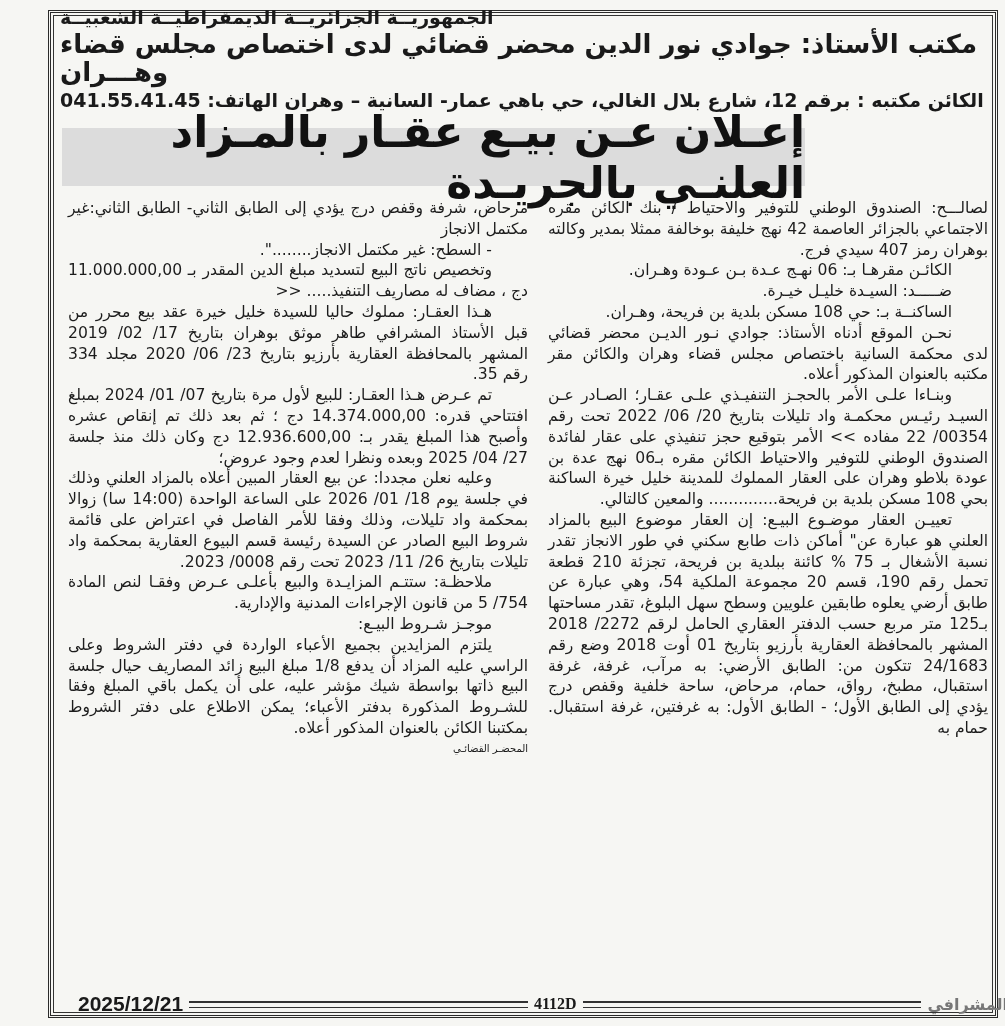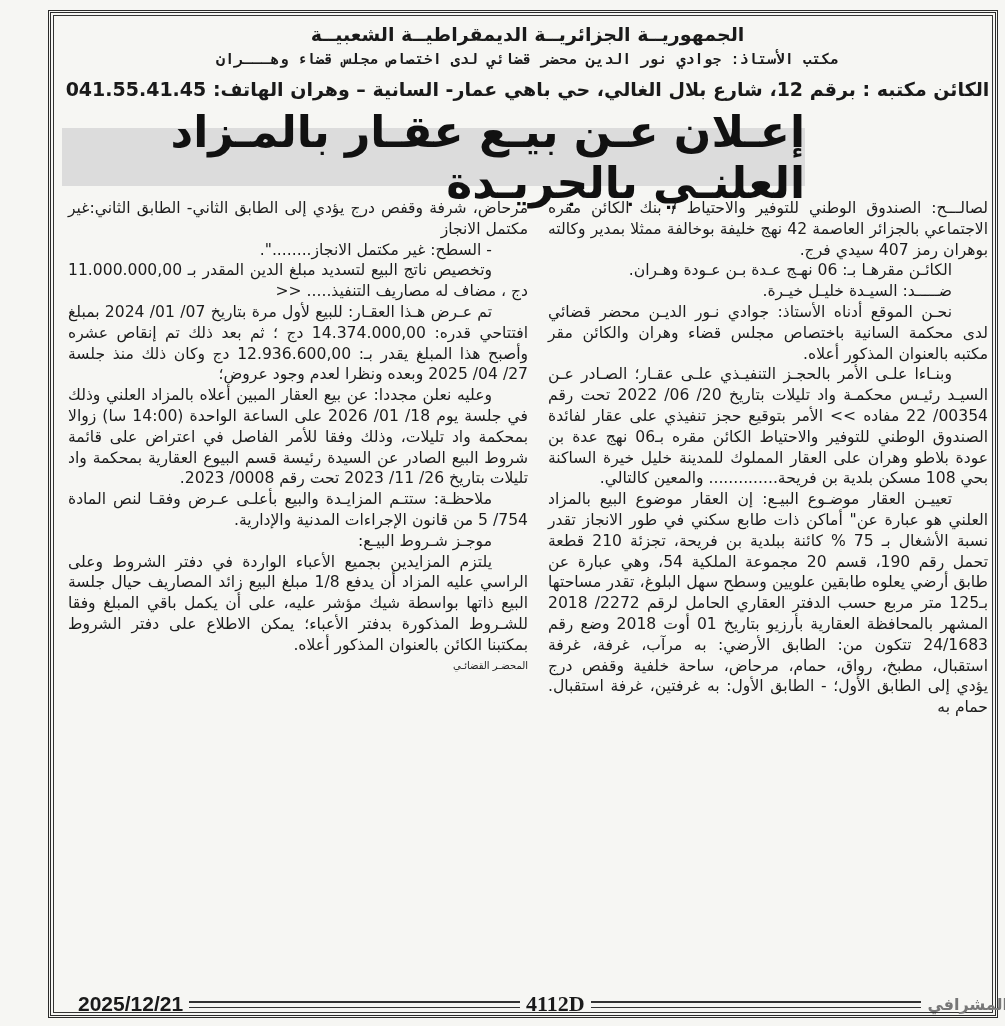--- a/index.html
+++ b/index.html
@@ -9,23 +9,23 @@
       font-family: "DejaVu Sans", sans-serif;
       color: #1a1a1a;
       position: relative;
     }
     .frame {
       position: absolute; left: 48px; top: 10px; width: 950px; height: 1008px;
       border: 3px double #2a2a2a;
       box-shadow: inset 0 0 0 2px #f6f6f3, inset 0 0 0 3px #333;
       box-sizing: border-box;
     }
-    .header { position: absolute; left: 60px; right: 10px; top: 21px; text-align: center; direction: rtl; }
+    .header { position: absolute; left: 60px; right: 10px; top: 4px; text-align: left; direction: rtl; }
     .header .l1 { font-weight: bold; font-size: 19px; line-height: 26px; }
-    .header .l2 { font-weight: bold; font-size: 15px; line-height: 28px; font-family: Liberation Mono, monospace; }
+    .header .l2 { font-weight: bold; font-size: 26px; line-height: 28px; }
     .header .l3 { font-weight: bold; font-size: 19px; line-height: 28px; }
     .banner {
       position: absolute; left: 62px; top: 128px; width: 743px; height: 58px;
       background: #dcdcdc;
       display: flex; align-items: center; justify-content: center;
     }
     .banner .t { font-family: "DejaVu Sans", sans-serif; font-weight: bold; font-size: 44px; color: #111; direction: rtl; letter-spacing: 1px; }
     .col {
       position: absolute; top: 198px; direction: rtl; text-align: justify;
       font-size: 15.6px; line-height: 20.8px; color: #1c1c1c;
@@ -34,21 +34,21 @@
     .col.left { left: 68px; width: 460px; }
     .col p { margin: 0; text-indent: 36px; }
     .col p.noind { text-indent: 0; }
     .sig { font-weight: normal; font-size: 10px; }
     .footer {
       position: absolute; left: 62px; top: 992px; width: 930px; height: 24px;
       display: flex; align-items: center; direction: ltr; margin-left: 16px;
     }
     .footer .date { font-weight: bold; font-size: 21px; font-family: "Liberation Sans", sans-serif; }
     .footer .rule { flex: 1; height: 4px; border-top: 2px solid #333; border-bottom: 1px solid #333; margin: 0 6px; }
-    .footer .code { font-weight: bold; font-size: 22px; font-family: "Liberation Serif", serif; }
+    .footer .code { font-weight: bold; font-size: 16px; font-family: "Liberation Serif", serif; }
     .footer .logo { font-size: 16px; color: #777; direction: rtl; font-weight: bold; }
   </style>
 </head>
 <body>
 
 <div class="frame"></div>
 
 <div class="header">
   <div class="l1">الجمهوريــة الجزائريــة الديمقراطيــة الشعبيــة</div>
   <div class="l2">مكتب الأستاذ: جوادي نور الدين محضر قضائي لدى اختصاص مجلس قضاء وهـــران</div>
@@ -56,29 +56,31 @@
 </div>
 
 <div class="banner">
   <div class="t">إعـلان عـن بيـع عقـار بالمـزاد العلنـي بالجريـدة</div>
 </div>
 
 <div class="col right">
   <p class="noind">لصالـــح: الصندوق الوطني للتوفير والاحتياط / بنك الكائن مقره الاجتماعي بالجزائر العاصمة 42 نهج خليفة بوخالفة ممثلا بمدير وكالته بوهران رمز 407 سيدي فرج.</p>
   <p>الكائـن مقرهـا بـ: 06 نهـج عـدة بـن عـودة وهـران.</p>
   <p>ضـــــد: السيـدة خليـل خيـرة.</p>
+  <p>الساكنــة بـ: حي 108 مسكن بلدية بن فريحة، وهـران.</p>
   <p>نحـن الموقع أدناه الأستاذ: جوادي نـور الديـن محضر قضائي لدى محكمة السانية باختصاص مجلس قضاء وهران والكائن مقر مكتبه بالعنوان المذكور أعلاه.</p>
   <p>وبنـاءا علـى الأمر بالحجـز التنفيـذي علـى عقـار؛ الصـادر عـن السيـد رئيـس محكمـة واد تليلات بتاريخ 20/ 06/ 2022 تحت رقم 00354/ 22 مفاده &gt;&gt; الأمر بتوقيع حجز تنفيذي على عقار لفائدة الصندوق الوطني للتوفير والاحتياط الكائن مقره بـ06 نهج عدة بن عودة بلاطو وهران على العقار المملوك للمدينة خليل خيرة الساكنة بحي 108 مسكن بلدية بن فريحة.............. والمعين كالتالي.</p>
   <p>تعييـن العقار موضـوع البيـع: إن العقار موضوع البيع بالمزاد العلني هو عبارة عن" أماكن ذات طابع سكني في طور الانجاز تقدر نسبة الأشغال بـ 75 % كائنة ببلدية بن فريحة، تجزئة 210 قطعة تحمل رقم 190، قسم 20 مجموعة الملكية 54، وهي عبارة عن طابق أرضي يعلوه طابقين علويين وسطح سهل البلوغ، تقدر مساحتها بـ125 متر مربع حسب الدفتر العقاري الحامل لرقم 2272/ 2018 المشهر بالمحافظة العقارية بأرزيو بتاريخ 01 أوت 2018 وضع رقم 24/1683 تتكون من: الطابق الأرضي: به مرآب، غرفة، غرفة استقبال، مطبخ، رواق، حمام، مرحاض، ساحة خلفية وقفص درج يؤدي إلى الطابق الأول؛ - الطابق الأول: به غرفتين، غرفة استقبال. حمام به</p>
 </div>
 
 <div class="col left">
   <p class="noind">مرحاض، شرفة وقفص درج يؤدي إلى الطابق الثاني- الطابق الثاني:غير مكتمل الانجاز</p>
   <p>- السطح: غير مكتمل الانجاز........".</p>
   <p>وتخصيص ناتج البيع لتسديد مبلغ الدين المقدر بـ 11.000.000,00 دج ، مضاف له مصاريف التنفيذ..... &lt;&lt;</p>
+  <p>هـذا العقـار: مملوك حاليا للسيدة خليل خيرة عقد بيع محرر من قبل الأستاذ المشرافي طاهر موثق بوهران بتاريخ 17/ 02/ 2019 المشهر بالمحافظة العقارية بأرزيو بتاريخ 23/ 06/ 2020 مجلد 334 رقم 35.</p>
   <p>تم عـرض هـذا العقـار: للبيع لأول مرة بتاريخ 07/ 01/ 2024 بمبلغ افتتاحي قدره: 14.374.000,00 دج ؛ ثم بعد ذلك تم إنقاص عشره وأصبح هذا المبلغ يقدر بـ: 12.936.600,00 دج وكان ذلك منذ جلسة 27/ 04/ 2025 وبعده ونظرا لعدم وجود عروض؛</p>
   <p>وعليه نعلن مجددا: عن بيع العقار المبين أعلاه بالمزاد العلني وذلك في جلسة يوم 18/ 01/ 2026 على الساعة الواحدة (14:00 سا) زوالا بمحكمة واد تليلات، وذلك وفقا للأمر الفاصل في اعتراض على قائمة شروط البيع الصادر عن السيدة رئيسة قسم البيوع العقارية بمحكمة واد تليلات بتاريخ 26/ 11/ 2023 تحت رقم 0008/ 2023.</p>
   <p>ملاحظـة: ستتـم المزايـدة والبيع بأعلـى عـرض وفقـا لنص المادة 754/ 5 من قانون الإجراءات المدنية والإدارية.</p>
   <p>موجـز شـروط البيـع:</p>
   <p>يلتزم المزايدين بجميع الأعباء الواردة في دفتر الشروط وعلى الراسي عليه المزاد أن يدفع 1/8 مبلغ البيع زائد المصاريف حيال جلسة البيع ذاتها بواسطة شيك مؤشر عليه، على أن يكمل باقي المبلغ وفقا للشـروط المذكورة بدفتر الأعباء؛ يمكن الاطلاع على دفتر الشروط بمكتبنا الكائن بالعنوان المذكور أعلاه.</p>
   <p class="noind sig">المحضـر القضائـي</p>
 </div>
 
 <div class="footer">
   <span class="date">2025/12/21</span>

